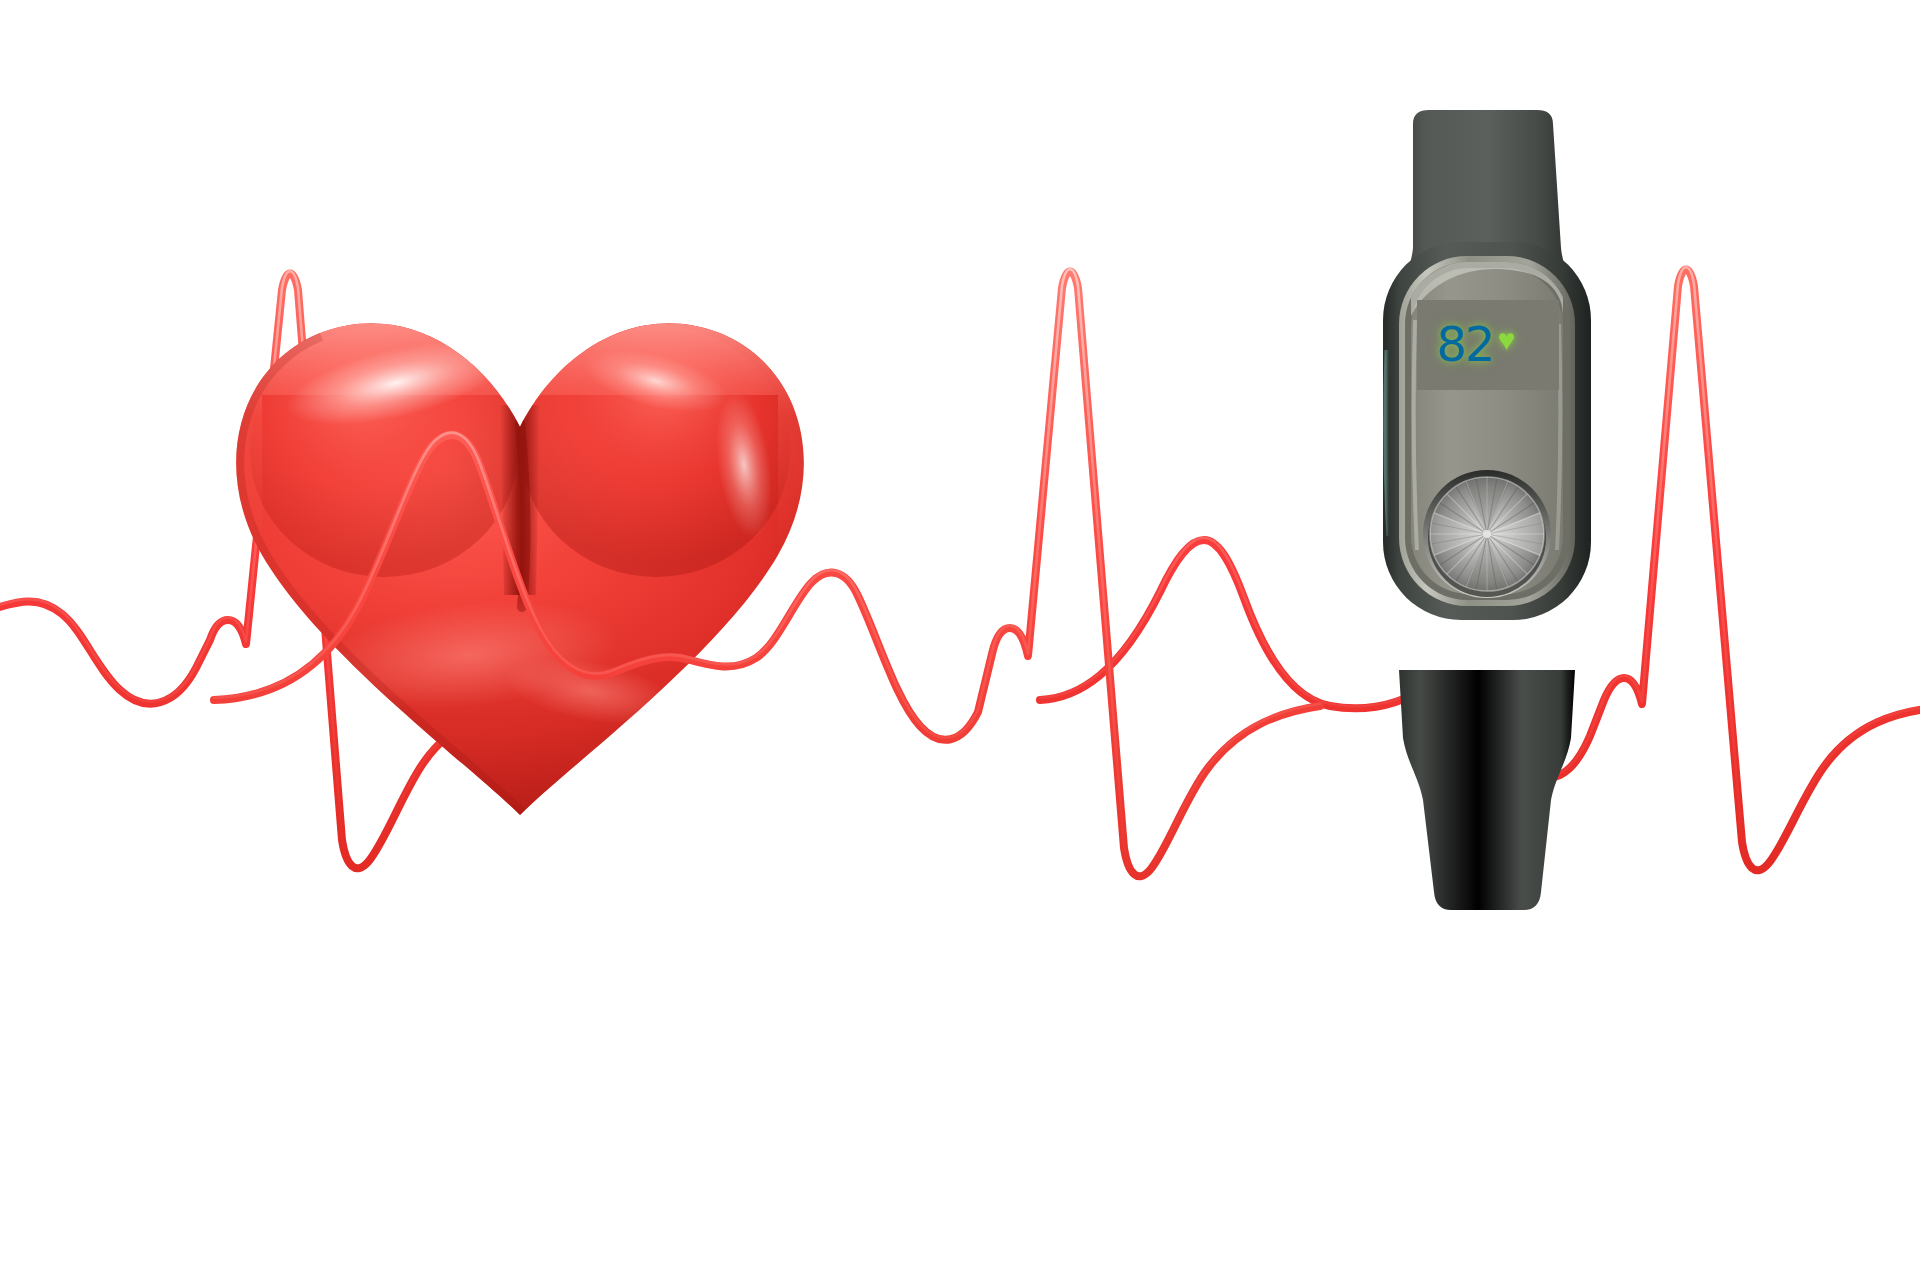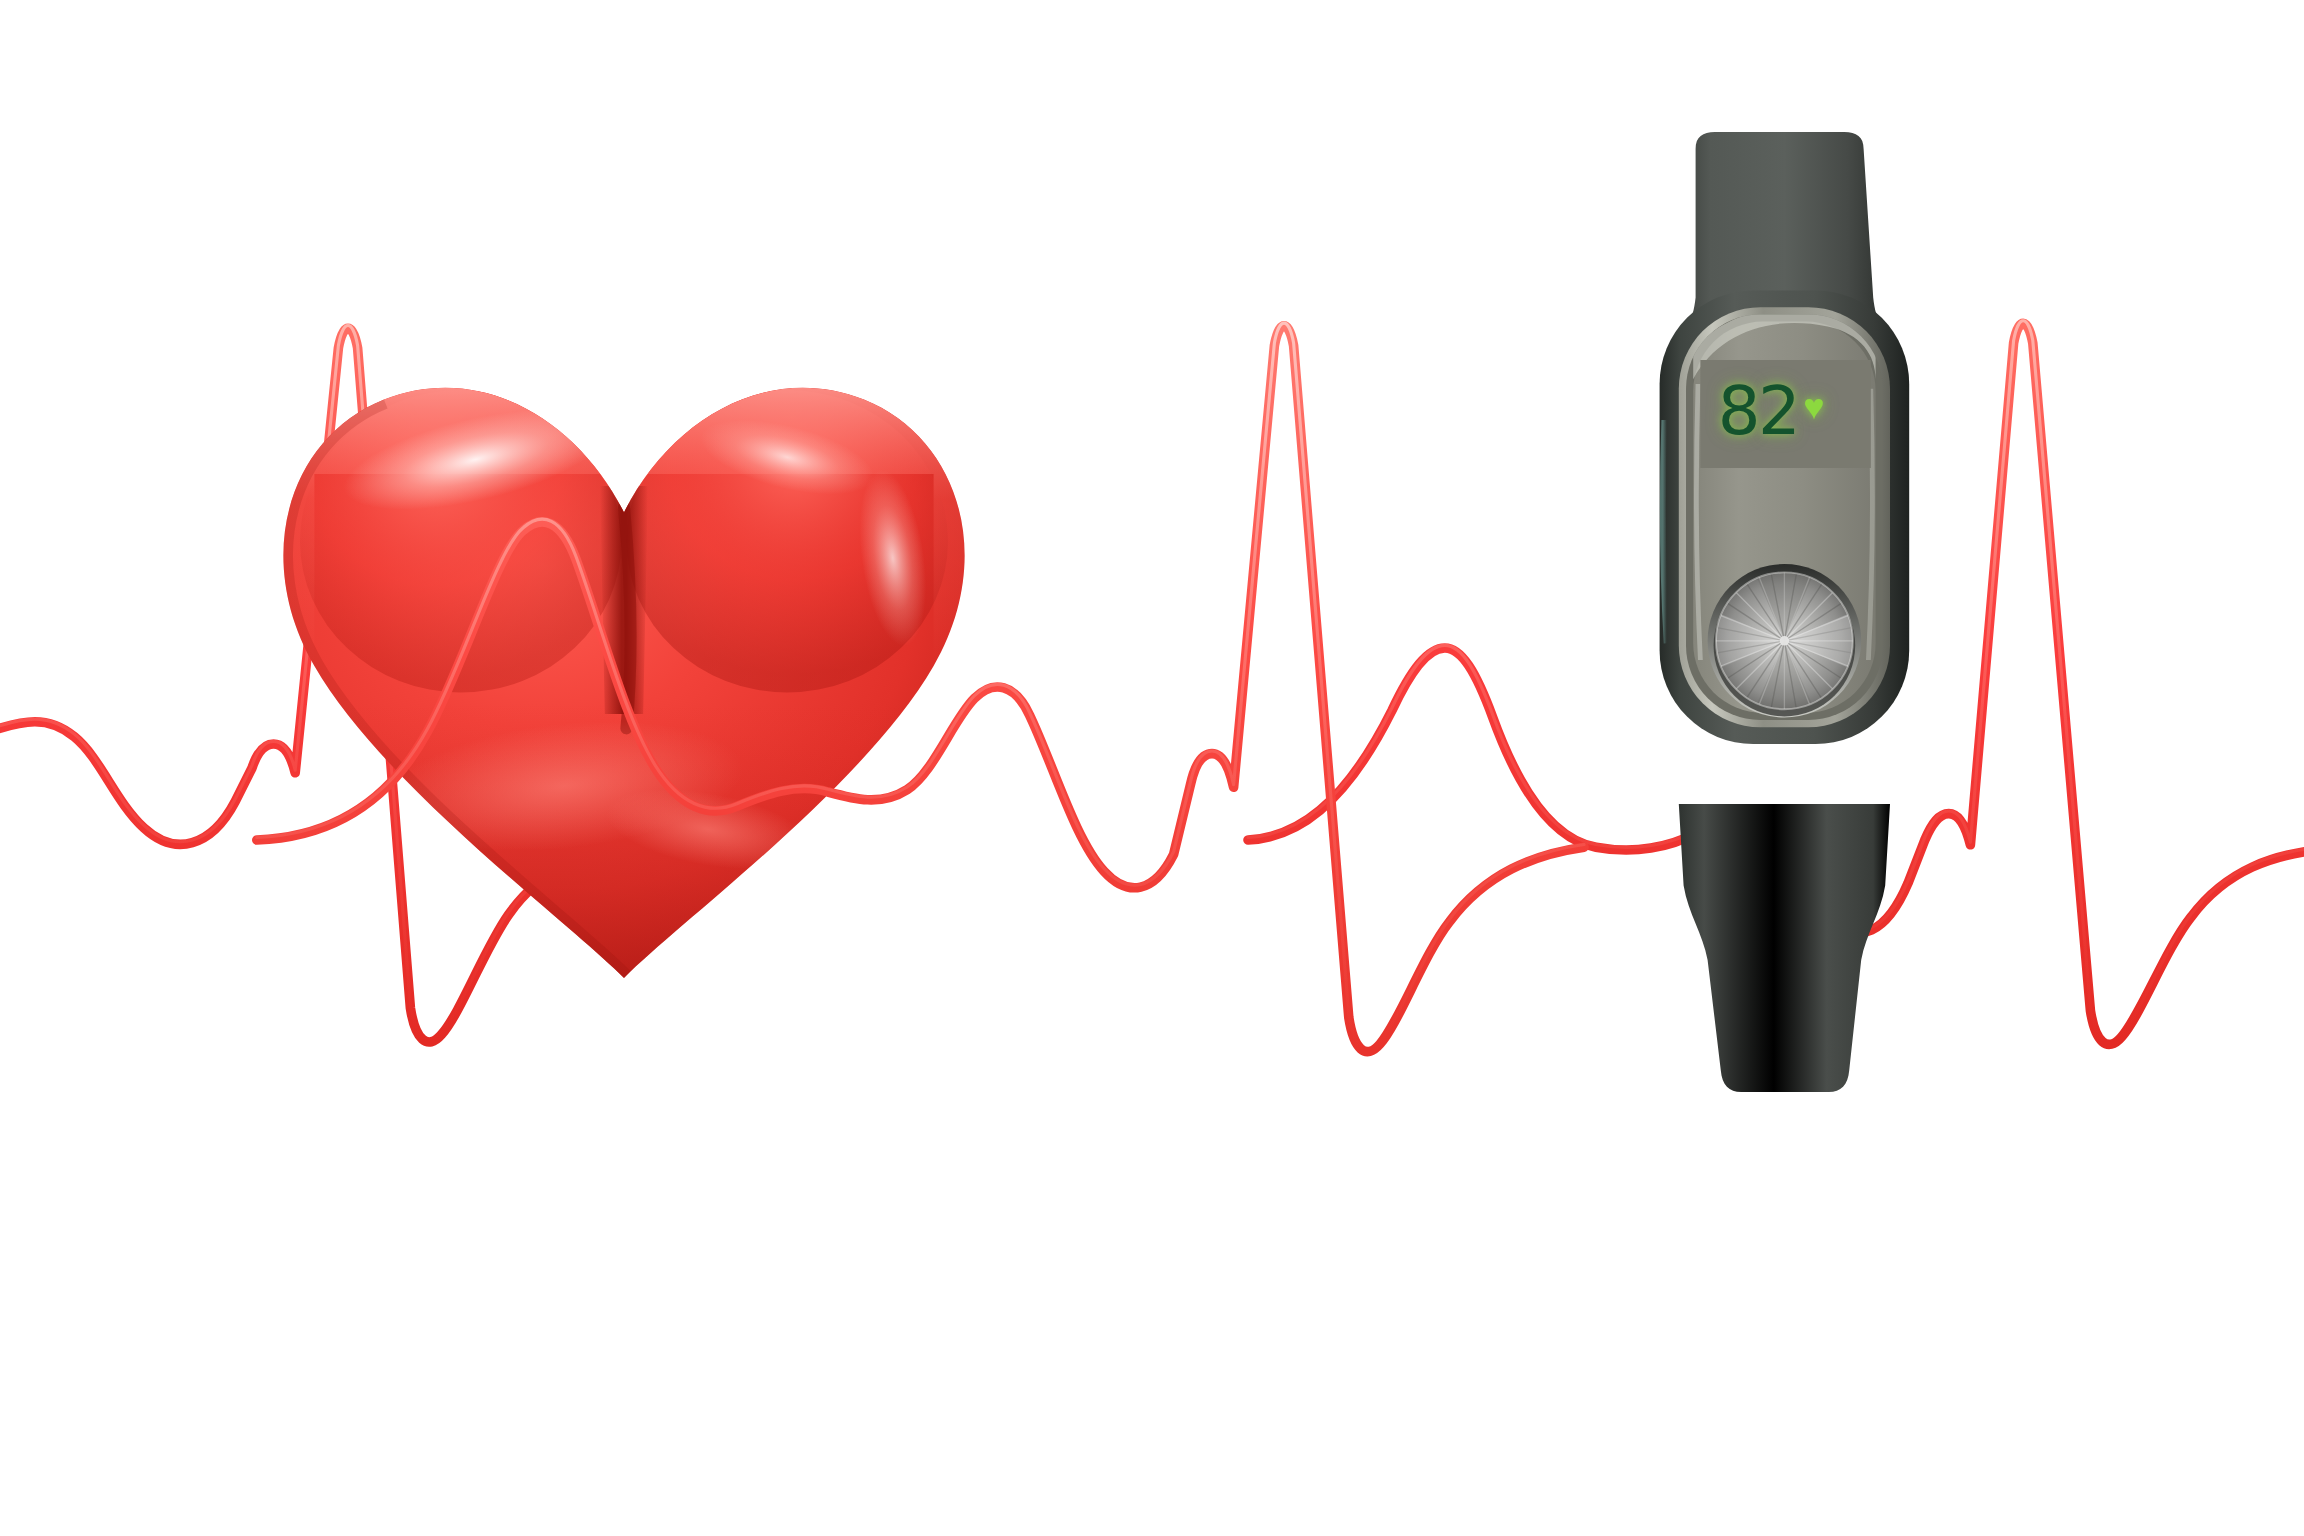--- a/index.html
+++ b/index.html
@@ -60,24 +60,24 @@
     height: 88px;
     z-index: 7;
     display: flex;
     align-items: center;
     justify-content: center;
     gap: 4px;
     pointer-events: none;
   }
   #bpm-value {
     font-family: "DejaVu Sans", sans-serif;
-    font-size: 56px;
+    font-size: 48px;
     font-weight: 400;
     line-height: 1;
-    color: #14532d;
+    color: #0369a1;
     letter-spacing: -2px;
     text-shadow: 0 0 7px rgba(140,217,63,0.72), 0 0 14px rgba(140,217,63,0.34);
   }
   #bpm-heart-glyph {
     font-size: 30px;
     line-height: 1;
     color: #8CD93F;
     margin-bottom: 8px;
     text-shadow: 0 0 7px rgba(140,217,63,0.72), 0 0 14px rgba(140,217,63,0.34);
   }

